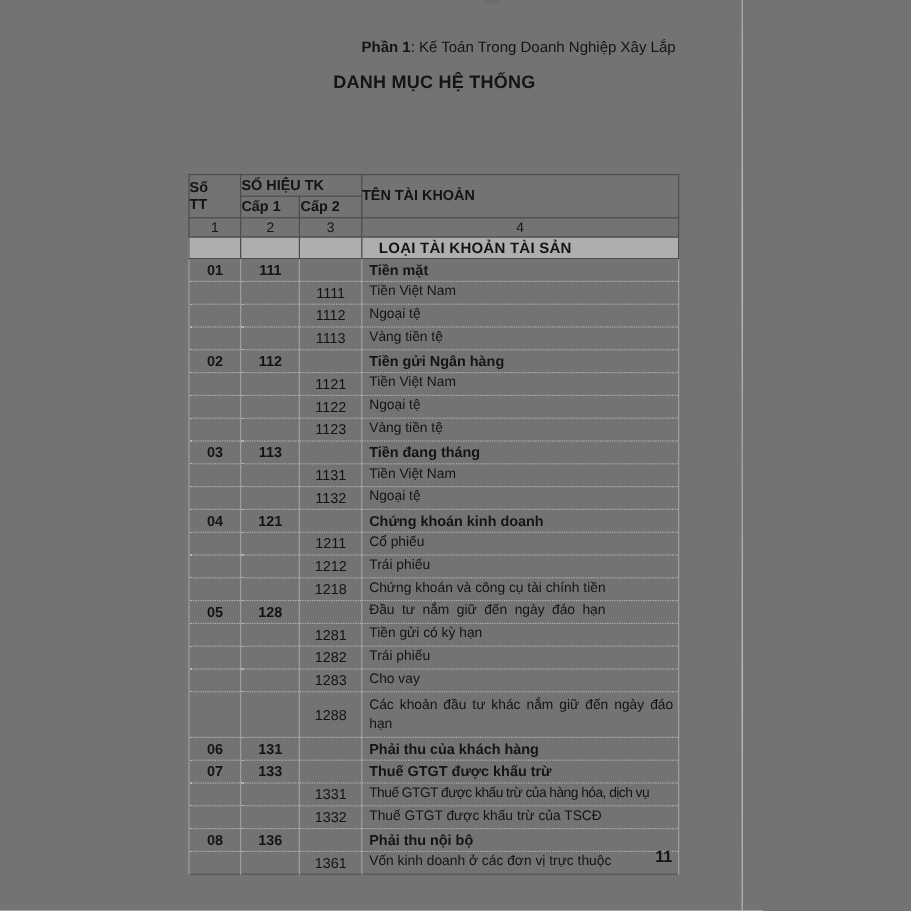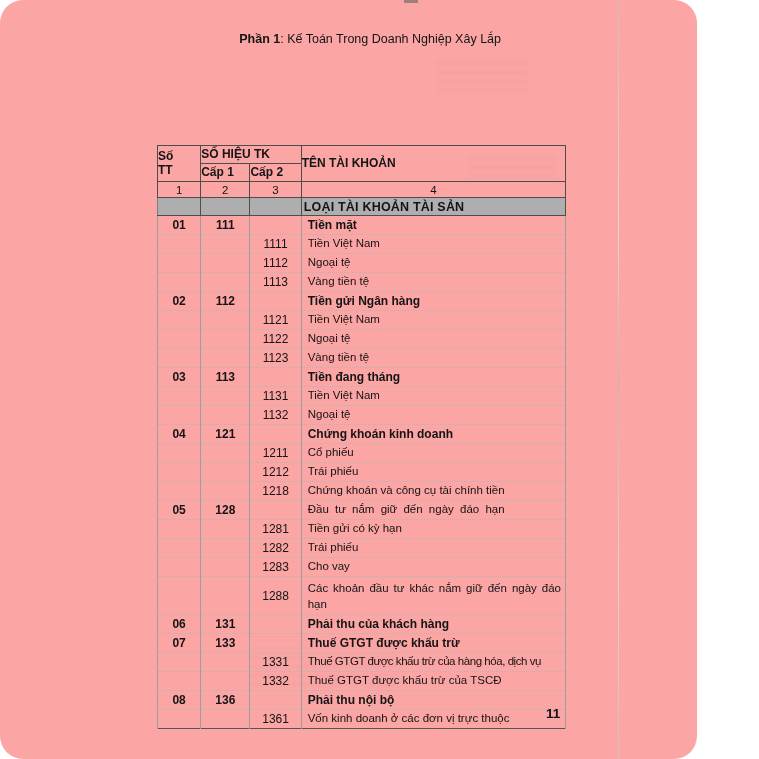--- a/index.html
+++ b/index.html
@@ -1,18 +1,18 @@
 <!DOCTYPE html>
 <html><head>
 <meta charset="utf-8">
 <style>
   html,body { margin:0; padding:0; background:#ffffff; }
   .canvas {
-    position:relative; width:697px; height:759px; background:#fca5a5;
-    font-family:"Liberation Sans", sans-serif; color:#141414; overflow:hidden;border-radius:23px;
+    position:relative; width:759px; height:759px; background:#737373;
+    font-family:"Liberation Sans", sans-serif; color:#141414; overflow:hidden;
   }
   .b { font-weight:bold; }
 
   
   .page-edge {
     position:absolute; left:618px; top:0; width:1px; height:759px;
     background:linear-gradient(#c2c2c2, #e3e3e3 30%, #b8b8b8 50%, #dedede 75%, #c6c6c6);
     opacity:.8;
   }
   .artifact-top { position:absolute; left:404px; top:0; width:14px; height:3px; background:#6a6a6a; opacity:.65; }
@@ -39,21 +39,21 @@
 
   table.acct {
     position:absolute; left:157px; top:145px; width:409px;
     border-collapse:collapse; table-layout:fixed;
     border:1.5px solid #555; font-size:11.5px;
   }
   .acct thead th, .acct thead td { border:1px solid #4d4d4d; padding:0; }
   .acct thead th { font-weight:bold; font-size:12px; text-align:left; vertical-align:middle; height:17px; line-height:1.15; }
   .acct tr.idx td { height:15px; text-align:center; font-size:11.5px; font-weight:normal; }
   .acct tr.section td { height:17px; border-top:1px solid #4d4d4d; border-bottom:1.5px solid #4d4d4d; border-left:1px solid #7e7e7e; }
-  .acct td.sec-label { font-weight:bold; font-size:12.5px; text-align:left; padding-left:2px; letter-spacing:.2px; }
+  .acct td.sec-label { font-weight:bold; font-size:12.5px; text-align:left; padding-left:14px; letter-spacing:.2px; }
 
   .acct tbody td {
     height:18px; padding:0; vertical-align:middle; line-height:1;
     border-left:1px solid #9e9e9e; border-right:1px solid #9e9e9e;
   }
   .acct tbody tr + tr td { border-top:1px dotted #b5b5b5; }
   .acct tbody td.c { text-align:center; }
   .acct tbody td.num { font-size:12px; }
   .acct tbody td.name { text-align:left; padding:0 4px 0 6px; font-size:11.5px; white-space:nowrap; overflow:hidden; }
   .acct tbody td.name.b { font-size:12px; }
@@ -71,20 +71,21 @@
 
   <div class="page-edge"></div>
   <div class="artifact-top"></div>
   <div class="smudge s1"></div>
   <div class="smudge s2"></div>
   <div class="smudge s3"></div>
 
   <div class="running-header"><span class="b">Phần 1</span><span>: Kế Toán Trong Doanh Nghiệp Xây Lắp</span></div>
 
   <div class="doc-title">
+    <div>DANH MỤC HỆ THỐNG</div>
   </div>
 
 
   <table class="acct">
     <colgroup>
       <col style="width:43px">
         <col style="width:49px">
         <col style="width:51px">
         <col style="width:263px">
     </colgroup>

